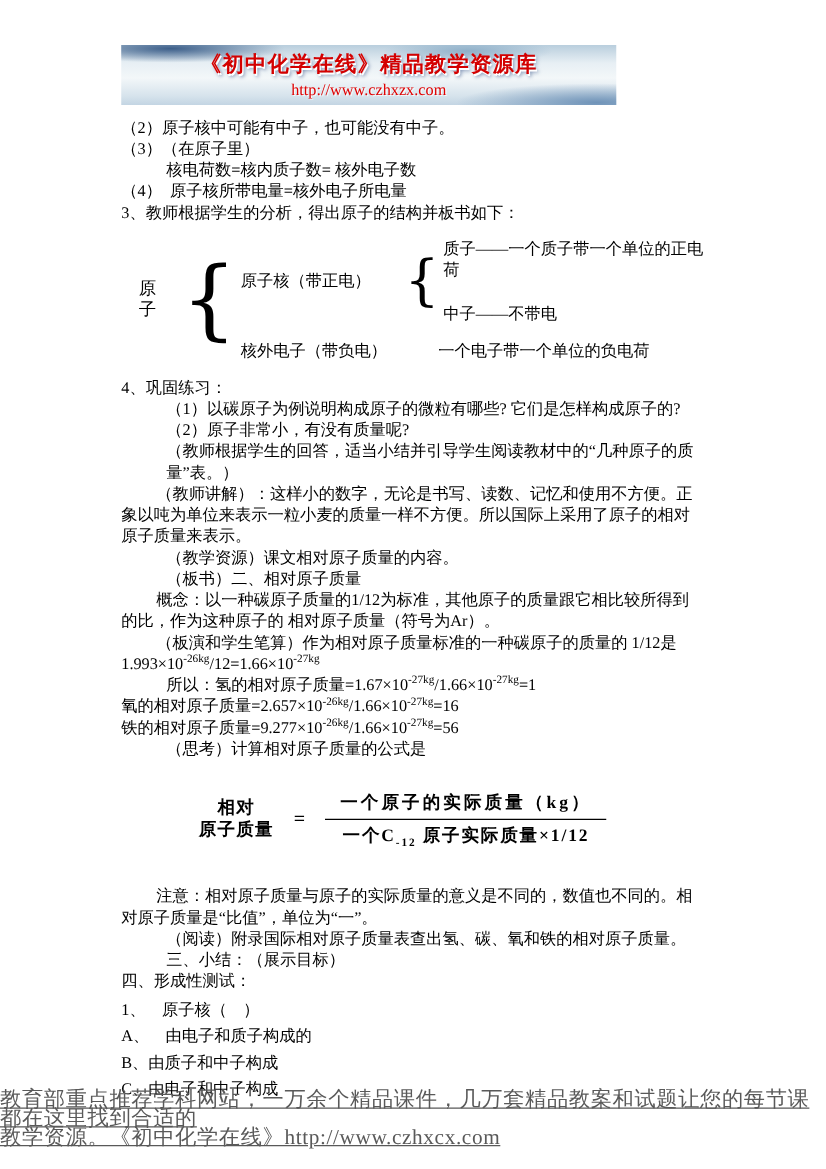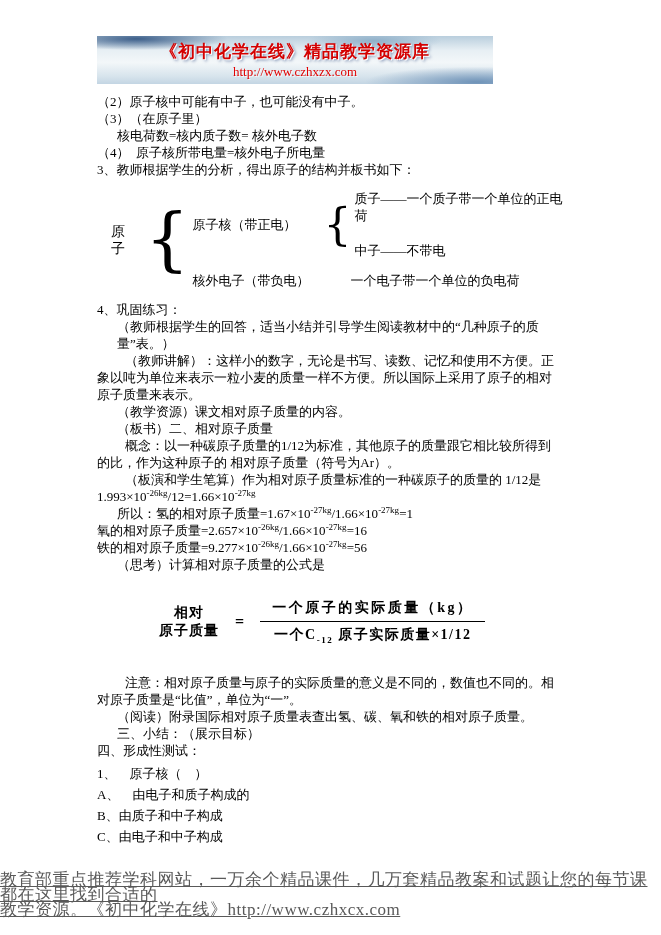--- a/index.html
+++ b/index.html
@@ -36,21 +36,21 @@
     font-size:13px; font-weight:normal; color:#e00000;
     line-height:15px; margin-top:2px;
     text-shadow:1px 1px 0 rgba(255,255,255,.8);
   }
   
   .content p {
     font-size:13px; line-height:17px;
     white-space:pre-wrap;
   }
   .ml25 { }
-  .ml28 { margin-left:20px; }
+  .ml28 { margin-left:36px; }
   .ti28 { text-indent:28px; }
   sup { font-size:9px; vertical-align:super; line-height:0; }
   sub { font-size:9px; vertical-align:sub; line-height:0; }
   
   .diagram {
     margin:12px 0 12px 14px;
     display:flex; align-items:center;
     font-size:13px; line-height:17px;
   }
   .diagram .root { letter-spacing:2px; font-size:14px; }
@@ -122,20 +122,22 @@
           </div>
         </div>
         <div class="branch-row">
           <span class="branch-label">核外电子（带负电）</span>
           <span class="electron-note">一个电子带一个单位的负电荷</span>
         </div>
       </div>
     </div>
 
     <p class="ml25">4、巩固练习：</p>
+    <p class="ml28">（1）以碳原子为例说明构成原子的微粒有哪些? 它们是怎样构成原子的?</p>
+    <p class="ml28">（2）原子非常小，有没有质量呢?</p>
     <p class="ml28">（教师根据学生的回答，适当小结并引导学生阅读教材中的“几种原子的质量”表。）</p>
     <p class="ti28">（教师讲解）：这样小的数字，无论是书写、读数、记忆和使用不方便。正象以吨为单位来表示一粒小麦的质量一样不方便。所以国际上采用了原子的相对原子质量来表示。</p>
     <p class="ml28">（教学资源）课文相对原子质量的内容。</p>
     <p class="ml28">（板书）二、相对原子质量</p>
     <p class="ti28">概念：以一种碳原子质量的1/12为标准，其他原子的质量跟它相比较所得到的比，作为这种原子的 相对原子质量（符号为Ar）。</p>
 
     <p class="ti28"><span>（板演和学生笔算）作为相对原子质量标准的一种碳原子的质量的 1/12是1.993×10</span><sup>-26kg</sup><span>/12=1.66×10</span><sup>-27kg</sup><span></span></p>
     <p class="ml28"><span>所以：氢的相对原子质量=1.67×10</span><sup>-27kg</sup><span>/1.66×10</span><sup>-27kg</sup><span>=1</span></p>
     <p><span>氧的相对原子质量=2.657×10</span><sup>-26kg</sup><span>/1.66×10</span><sup>-27kg</sup><span>=16</span></p>
     <p><span>铁的相对原子质量=9.277×10</span><sup>-26kg</sup><span>/1.66×10</span><sup>-27kg</sup><span>=56</span></p>

